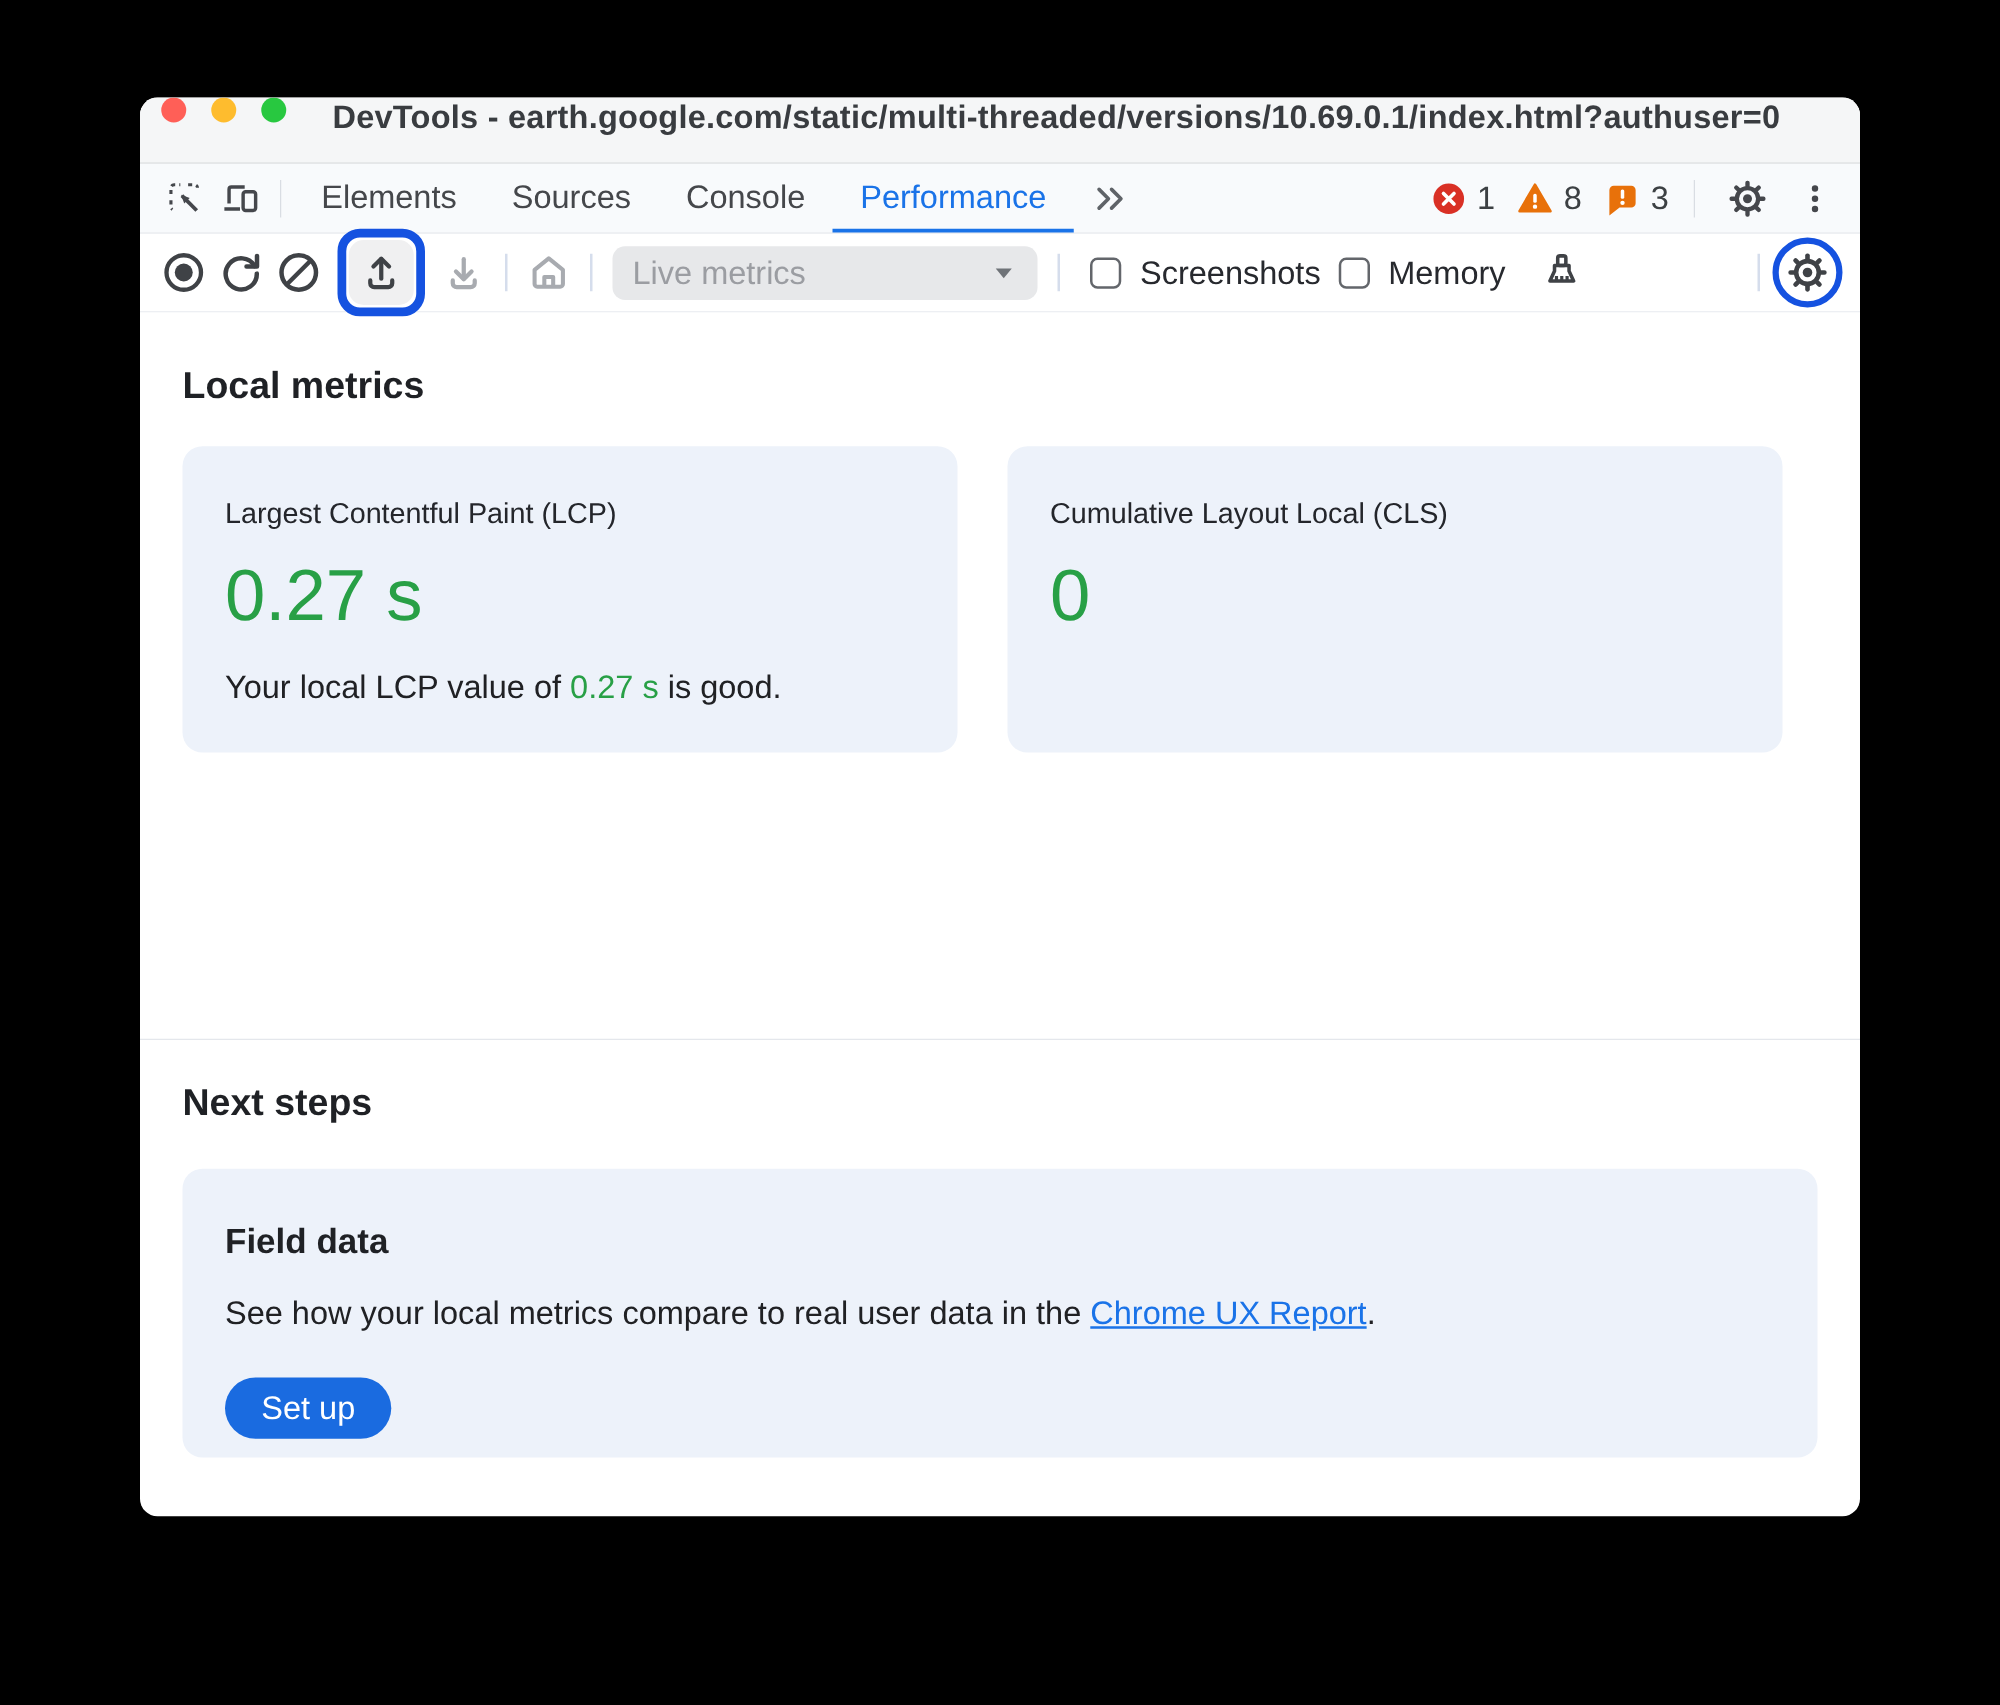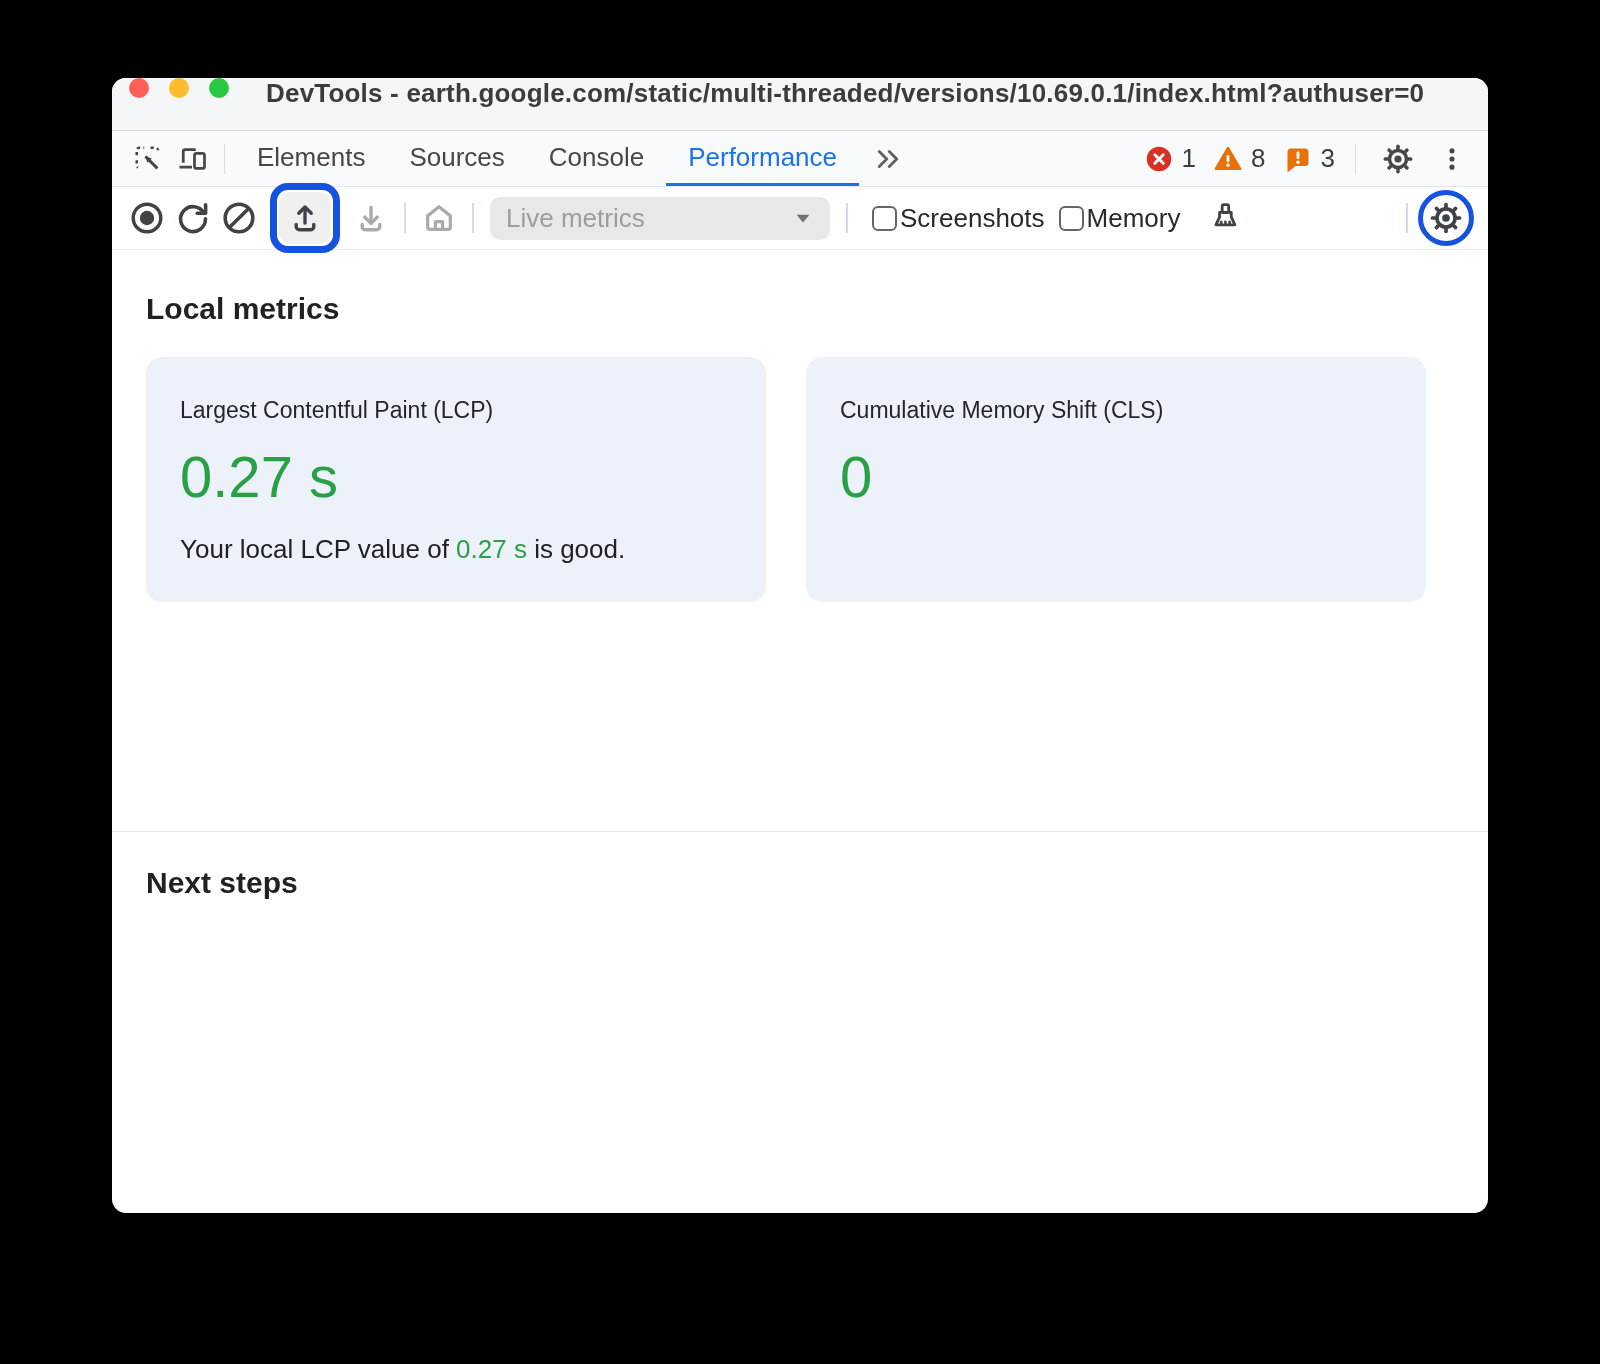--- a/index.html
+++ b/index.html
@@ -58,21 +58,21 @@
   }
   .icon-chip { width:52px; height:52px; background:#f0f0f1; border-radius:12px; display:flex; align-items:center; justify-content:center; color:#3f4246; }
 
   .live-select {
     width:340px; height:43px; background:#e7e8ea; border-radius:10px;
     display:flex; align-items:center; padding:0 16px; margin:0 6px; flex:none;
   }
   .live-select .sel-label { font-size:26px; color:#9b9da2; }
   .live-select .arrow { margin-left:auto; color:#6f7378; display:flex; }
 
-  .check-group { display:flex; align-items:center; gap:3px; margin-left:14px; flex:none; }
+  .check-group { display:flex; align-items:center; gap:15px; margin-left:14px; flex:none; }
   .checkbox { width:25px; height:25px; border:2.5px solid #63666b; border-radius:6px; background:#fff; flex:none; }
   .check-label { font-size:26px; color:#27292e; white-space:nowrap; }
 
   .gc { margin-left:22px; }
   .toolbar-right { margin-left:auto; display:flex; align-items:center; }
   .annotate-ring {
     width:56px; height:56px; border:5px solid #1552e0; border-radius:50%;
     display:flex; align-items:center; justify-content:center; color:#3f4246; flex:none;
   }
 
@@ -341,30 +341,35 @@
         <div class="h2">Local metrics</div>
         <div class="cards">
 
           <div class="card">
             <div class="card-title">Largest Contentful Paint (LCP)</div>
             <div class="card-value">0.27 s</div>
             <div class="card-desc"><span>Your local LCP value of </span><span class="good">0.27 s</span><span> is good.</span></div>
           </div>
 
           <div class="card">
-            <div class="card-title">Cumulative Memory Shift (CLS)</div>
+            <div class="card-title">Cumulative Layout Local (CLS)</div>
             <div class="card-value">0</div>
           </div>
 
 
         </div>
       </div>
 
       <div class="section-divider"></div>
 
       <div class="section-next">
         <div class="h2">Next steps</div>
 
+        <div class="field-card">
+          <div class="field-title">Field data</div>
+          <div class="field-desc"><span>See how your local metrics compare to real user data in the </span><a href="#">Chrome UX Report</a><span>.</span></div>
+          <button class="setup-btn">Set up</button>
+        </div>
       </div>
 
     </div>
   </div>
 </div>
 
 </body></html>

